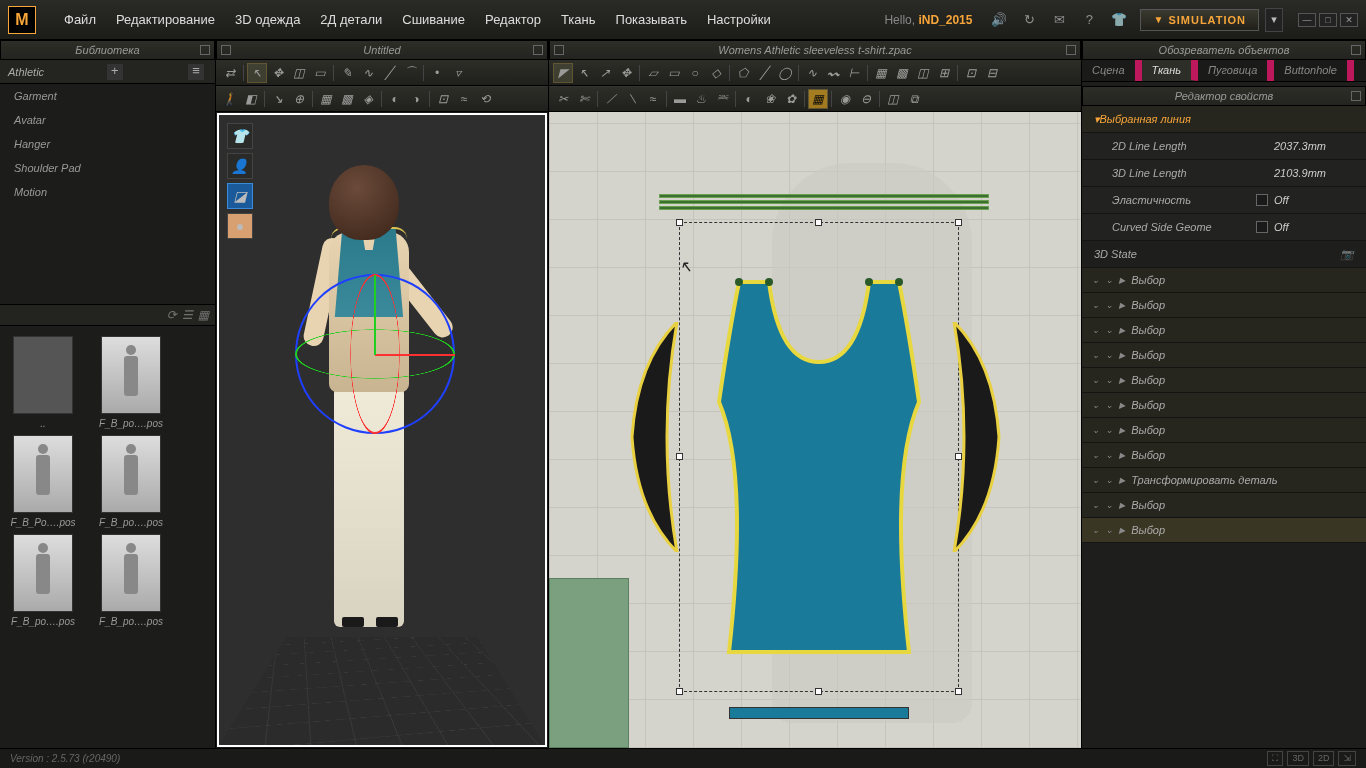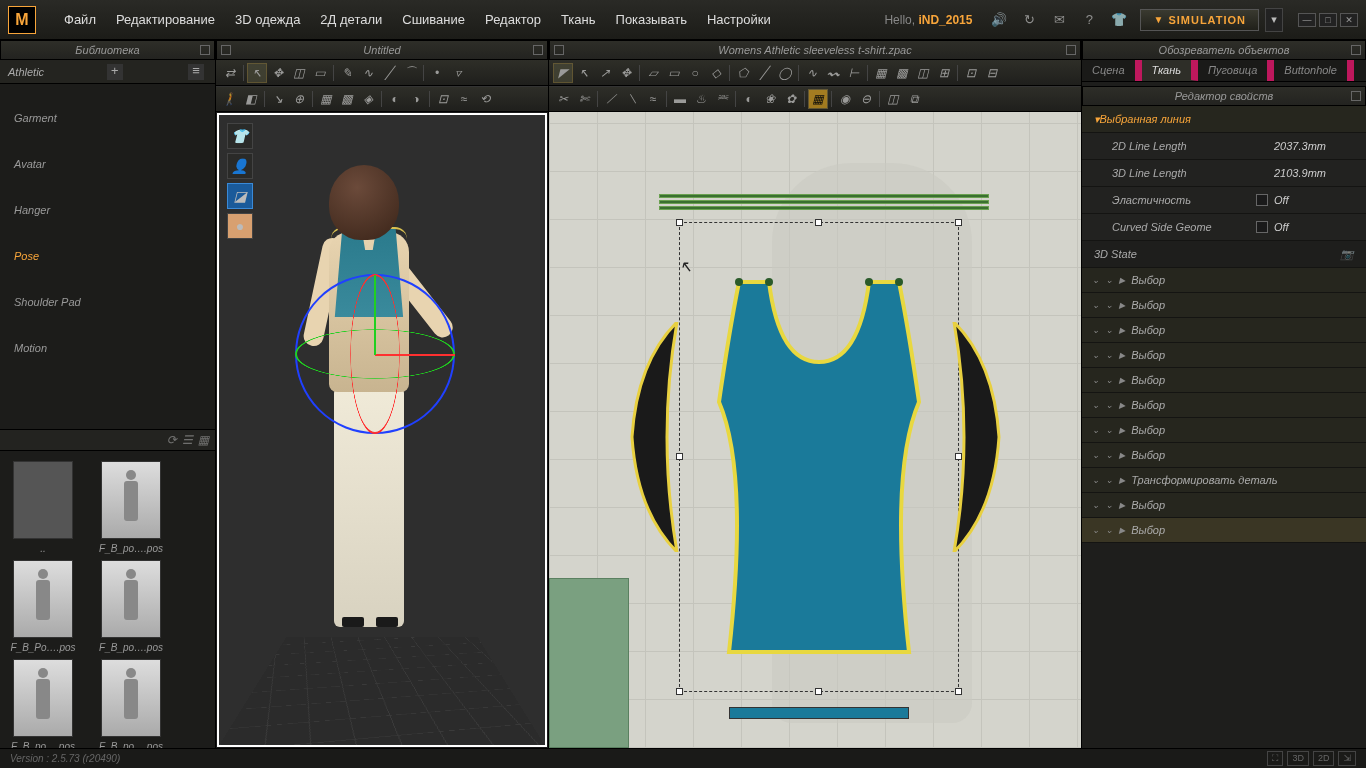--- a/index.html
+++ b/index.html
@@ -23,21 +23,21 @@
 .panel-title .sq { width:10px; height:10px; border:1px solid #666; position:absolute; right:4px; top:4px;}
 .panel-title .sq.l { right:auto; left:4px; }
 
 .main { display:flex; height:708px;font-style:italic; }
 .col { display:flex; flex-direction:column; }
 
 
 .left { width:216px; background:#1c1c1a; border-right:1px solid #000;}
 .fav-row { height:24px; background:#242420; display:flex; align-items:center; padding:0 8px; color:#aaa; border-bottom:1px solid #000;}
 .fav-row .plus{ margin-left:auto; width:16px; height:16px; background:#333; text-align:center; line-height:14px; margin-right:3px; font-size:13px;}
-.lib-item { padding:6px 14px; color:#999; cursor:pointer;margin-top:22px; }
+.lib-item { padding:6px 14px; color:#999; cursor:pointer; }
 .lib-item.sel { color:#f8a53a; }
 .lib-tools { height:22px; border-top:1px solid #000; border-bottom:1px solid #000; background:#232320; display:flex; justify-content:flex-end; padding:0 6px; align-items:center; gap:5px;}
 .lib-tools span{ opacity:.5; font-size:12px;}
 .thumbs { flex:1; padding:10px 8px; display:flex; flex-wrap:wrap; gap:6px 18px; align-content:flex-start; overflow:hidden;}
 .thumb { width:70px; text-align:center;}
 .thumb .img { width:60px; height:78px; background:linear-gradient(#ddd,#aaa); border:1px solid #333; margin:0 auto 4px; position:relative;}
 .thumb .img.folder{ background:#555;}
 .thumb .lbl { font-size:10px; color:#999; white-space:nowrap; overflow:hidden; text-overflow:ellipsis;}
 .figure{position:absolute;left:50%;top:10%;transform:translateX(-50%);width:20px;height:60px;}
 .figure::before{content:"";position:absolute;width:10px;height:10px;background:#888;border-radius:50%;left:5px;}
@@ -176,21 +176,20 @@
       </div>
     <div class="fav-row">
       <span>Athletic</span>
       <span class="plus">+</span>
       <span class="plus">≡</span>
     </div>
     <div id="lib-items">
         <div class="lib-item">Garment</div>
         <div class="lib-item">Avatar</div>
         <div class="lib-item">Hanger</div>
-        <div class="lib-item sel">Pose</div>
         <div class="lib-item">Shoulder Pad</div>
         <div class="lib-item">Motion</div>
       </div>
     <div style="flex:.25"></div>
     <div class="lib-tools">
       <span>⟳</span>
       <span>☰</span>
       <span>▦</span>
     </div>
     <div class="thumbs" id="lib-thumbs">

